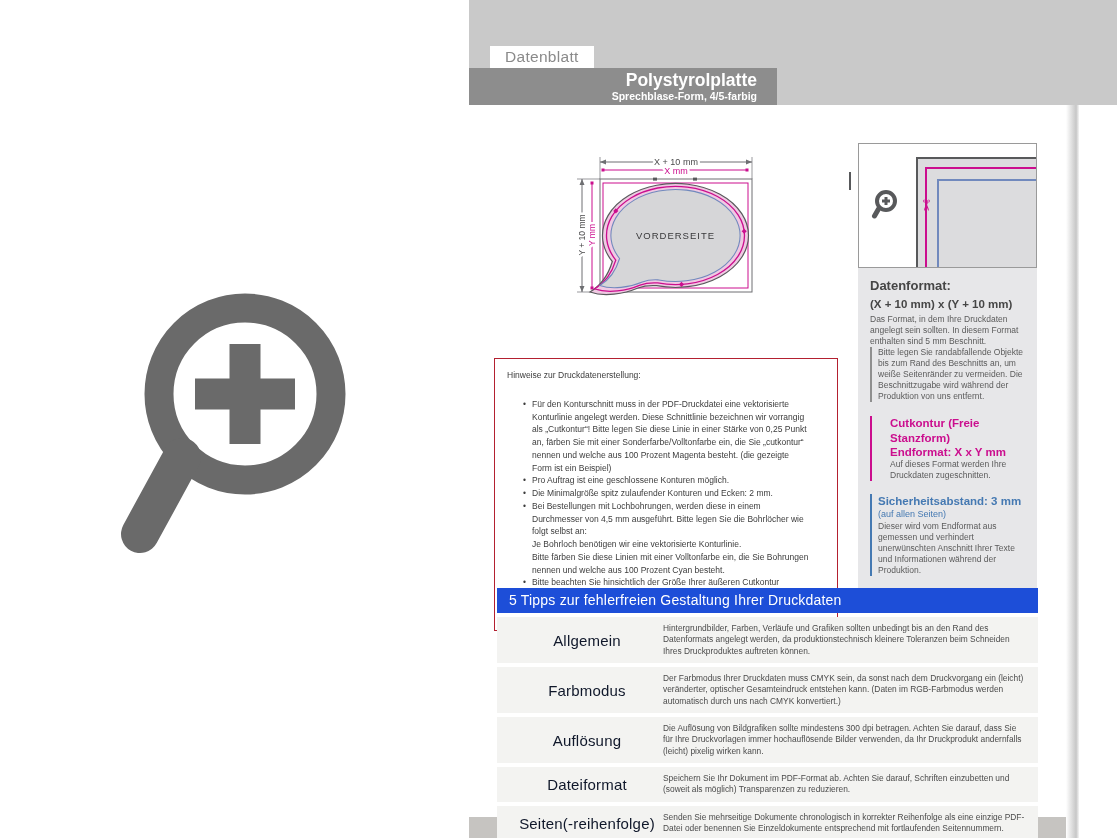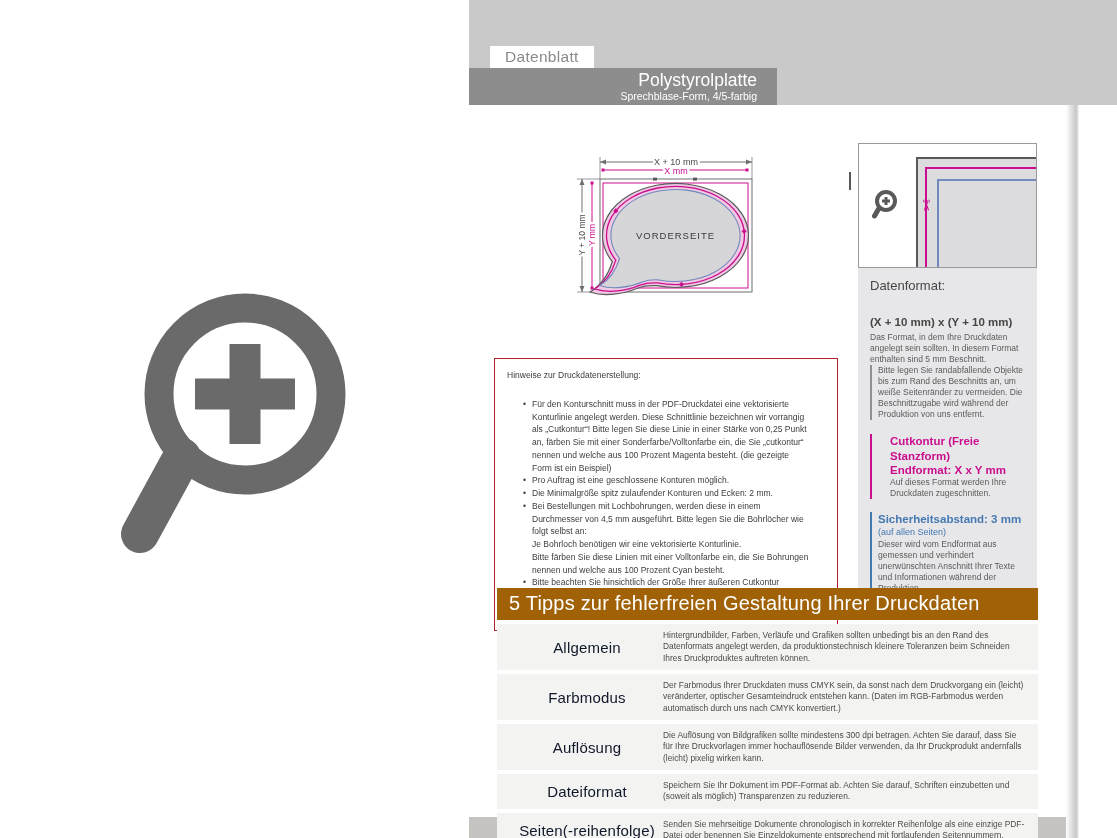--- a/index.html
+++ b/index.html
@@ -8,21 +8,21 @@
 
   
   .top-band{position:absolute;left:469px;top:0;width:648px;height:105px;background:#c9c9c9;}
   .right-shadow{position:absolute;left:1066px;top:105px;width:13px;height:733px;
     background:linear-gradient(to right,rgba(120,120,120,0) 0%,rgba(120,120,120,0.42) 78%,rgba(120,120,120,0.08) 100%);}
   .bottom-band{position:absolute;left:469px;top:817px;width:597px;height:21px;background:#c6c4c1;}
 
   .tab{position:absolute;left:490px;top:46px;height:38px;line-height:22px;background:#fff;
        padding:0 15px;font-size:15.5px;color:#8a8a8a;letter-spacing:.3px;}
   .title-bar{position:absolute;left:469px;top:68px;width:308px;height:37px;background:#8d8d8d;
-       box-sizing:border-box;text-align:right;padding:3px 20px 0 0;color:#fff;}
+       box-sizing:border-box;text-align:right;padding:3px 20px 0 0;color:#fff;font-weight:bold;}
   .title-bar .t1{font-size:17.5px;line-height:19px;}
   .title-bar .t2{font-size:10.5px;line-height:12px;}
 
   
   .zoom-big{position:absolute;left:100px;top:272px;}
 
   
   .diagram{position:absolute;left:572px;top:144px;}
   .tick-mark{position:absolute;left:849px;top:172px;width:2px;height:18px;background:#58595b;}
   svg text{font-family:"Liberation Sans",sans-serif;}
@@ -37,42 +37,42 @@
   .cut-v{position:absolute;left:7px;top:8px;bottom:0;width:2px;background:#cb0e8e;}
   .cut-h{position:absolute;left:7px;top:8px;right:0;height:2px;background:#cb0e8e;}
   .safe-v{position:absolute;left:19px;top:20px;bottom:0;width:2px;background:#7189bd;}
   .safe-h{position:absolute;left:19px;top:20px;right:0;height:2px;background:#7189bd;}
   .scissors{position:absolute;left:0px;top:40px;font-size:15px;color:#cb0e8e;
       transform:rotate(90deg);transform-origin:8px 8px;line-height:1;}
 
   
   .format-panel{position:absolute;left:858px;top:268px;width:179px;box-sizing:border-box;
       background:#e7e7e9;padding:10px 10px 14px 12px;color:#5b5b5b;font-size:8.5px;line-height:1.3;}
-  .format-panel .h1{font-size:13px;font-weight:normal;color:#464646;margin:0 0 20px 0;}
+  .format-panel .h1{font-size:13px;font-weight:bold;color:#464646;margin:0 0 2px 0;}
   .format-panel .h2{font-size:11.5px;font-weight:bold;color:#464646;margin:0 0 2px 0;}
   .format-panel p{margin:0;}
   .note{border-left:2px solid #8f8f8f;padding-left:6px;margin-top:9px;}
   .cut-block{border-left:2px solid #cb0e8e;padding-left:18px;margin-top:14px;}
   .cut-block .h2{color:#cb0e8e;line-height:1.25;margin:0;}
   .safe-block{border-left:2px solid #4579b2;padding-left:6px;margin-top:13px;}
   .safe-block .h2{color:#4579b2;margin:0;}
   .safe-sub{color:#4579b2;font-size:9px;margin:0 0 1px 0;}
 
   
   .hinweise{position:absolute;left:494px;top:358px;width:344px;box-sizing:border-box;
       border:1px solid #b32030;background:#fff;padding:10px 12px 12px 12px;
       font-size:8.5px;color:#3c3c3c;line-height:1.5;}
   .hinweise .hw-title{margin:0 0 4px 0;}
   .hinweise ul{margin:16px;padding:0;list-style:none;}
   .hinweise li{position:relative;padding-left:9px;white-space:pre-line;}
   .hinweise li::before{content:"\2022";position:absolute;left:0;top:0;}
 
   
   .tips{position:absolute;left:497px;top:588px;width:541px;}
-  .tips-header{background:#a16207;color:#fff;font-size:20px;padding:4px 10px 5px 12px;letter-spacing:.2px;}
+  .tips-header{background:#1d4ed8;color:#fff;font-size:14px;padding:4px 10px 5px 12px;letter-spacing:.2px;}
   .tip-row{display:flex;align-items:center;background:#f3f3f1;margin-top:4px;}
   .tip-label{flex:none;width:152px;padding-left:14px;font-size:15px;color:#0f172a;letter-spacing:.2px;text-align:center;}
   .tip-text{flex:1;font-size:8.4px;color:#4b4b4b;line-height:1.35;padding:6px 12px 6px 0;}
 </style>
 </head>
 <body>
 
 <div id="stage">
 
   <div class="top-band"></div>

